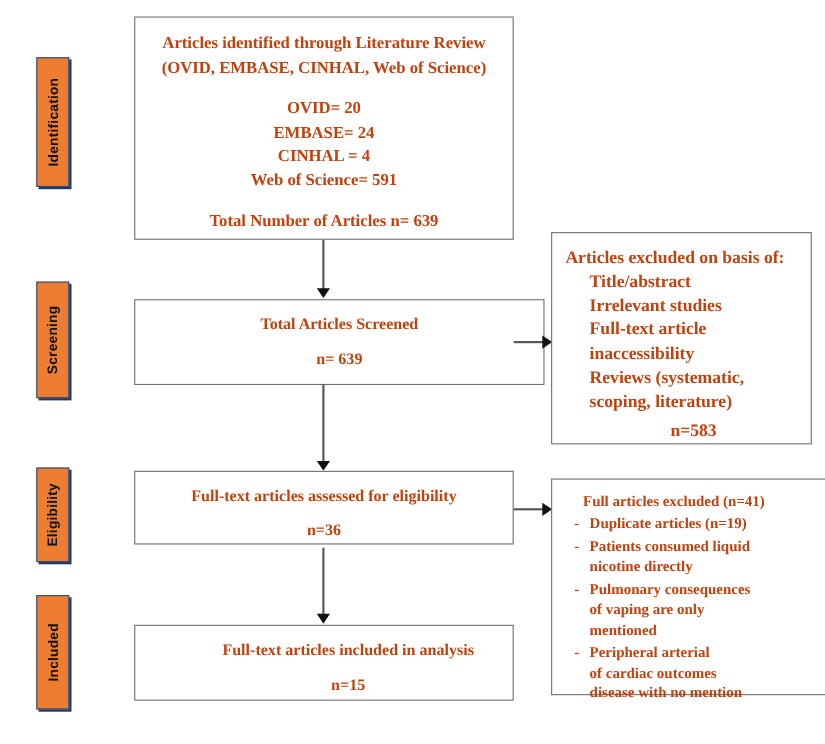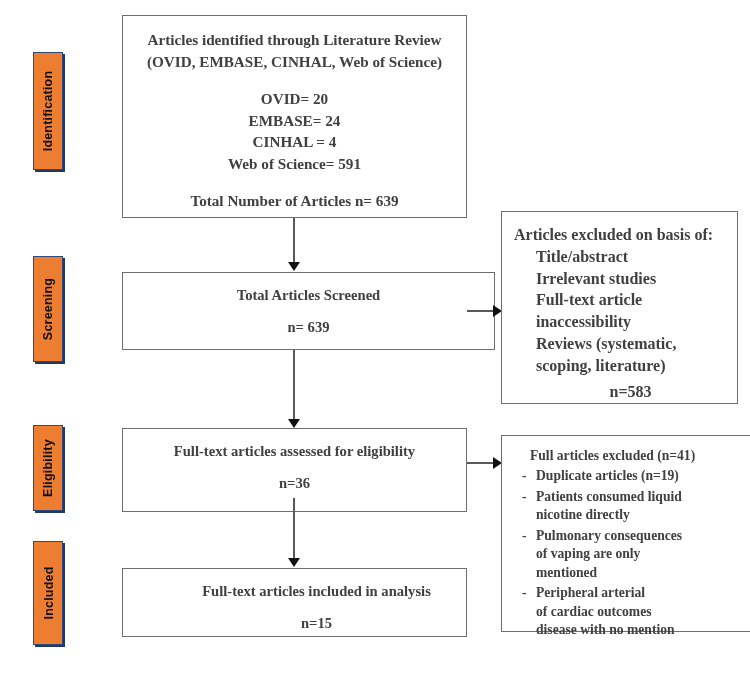--- a/index.html
+++ b/index.html
@@ -37,21 +37,21 @@
     transform: rotate(-90deg);
     transform-origin: center center;
   }
 
   
   .flow-box {
     position: absolute;
     box-sizing: border-box;
     background: #ffffff;
     border: 1.2px solid #6e6e6e;
-    color: #404040;
+    color: #c2410c;
     font-weight: bold;
   }
   .box-inner {
     width: 100%;
     height: 100%;
     display: flex;
     flex-direction: column;
     box-sizing: border-box;
   }
   .center-block {
@@ -195,21 +195,21 @@
       <span class="line hang">Reviews (systematic,</span>
       <span class="line hang">scoping, literature)</span>
       <div class="spacer-sm"></div>
       <span class="line" style="text-align:center; padding-left:18px;">n=583</span>
     </div>
   </div>
 
   <div class="v-line" style="left:293px; top:350px; height:72px;"></div>
   <div class="arrow-down" style="left:288px; top:419px;"></div>
 
-  <div class="flow-box simple-box" id="box-eligibility" style="left:122px; top:428px; width:345px; height:84px;">
+  <div class="flow-box simple-box" id="box-eligibility" style="left:122px; top:428px; width:345px; height:67px;">
     <div class="box-inner center-block">
       <span class="line">Full-text articles assessed for eligibility</span>
       <div class="spacer-sm"></div>
       <span class="line">n=36</span>
     </div>
   </div>
 
   <div class="h-line" style="left:467px; top:462px; width:28px;"></div>
   <div class="arrow-right" style="left:493px; top:457px;"></div>
 

